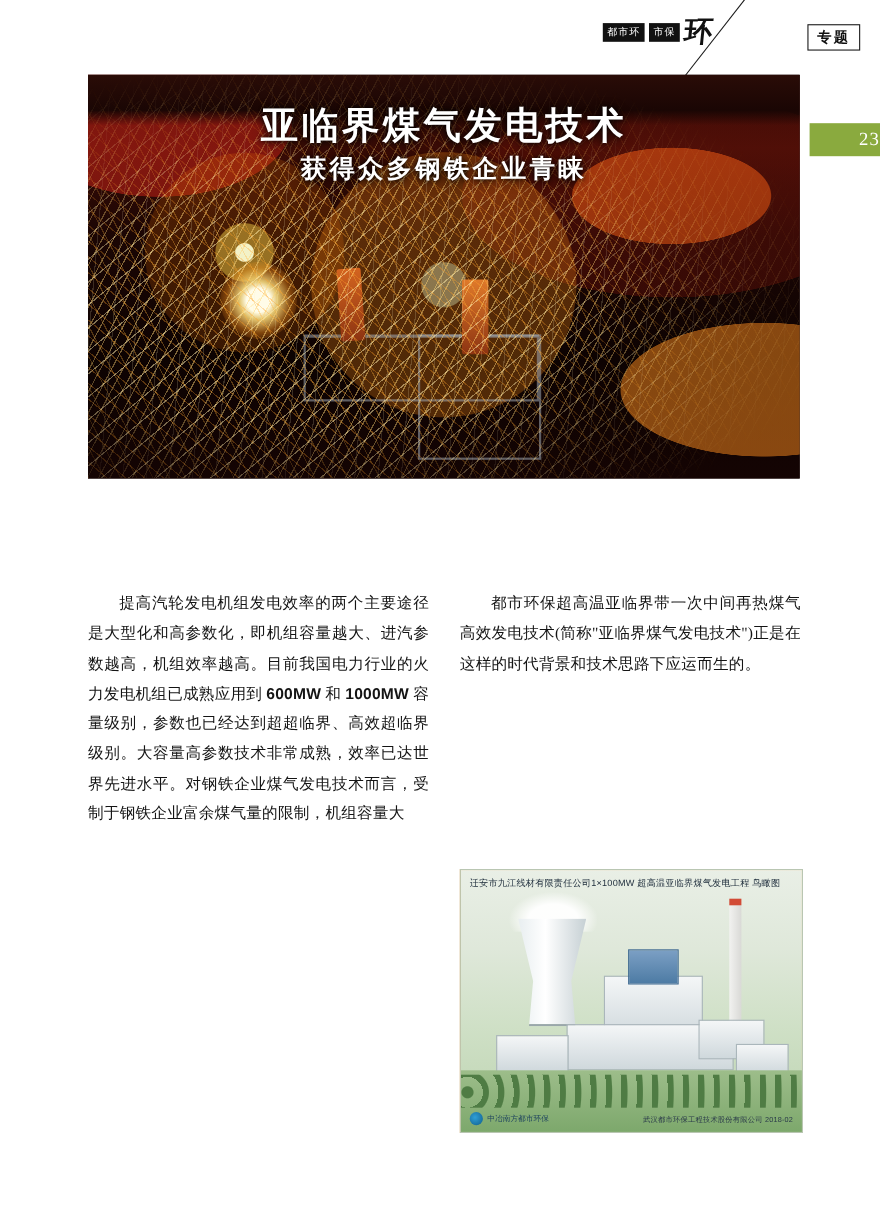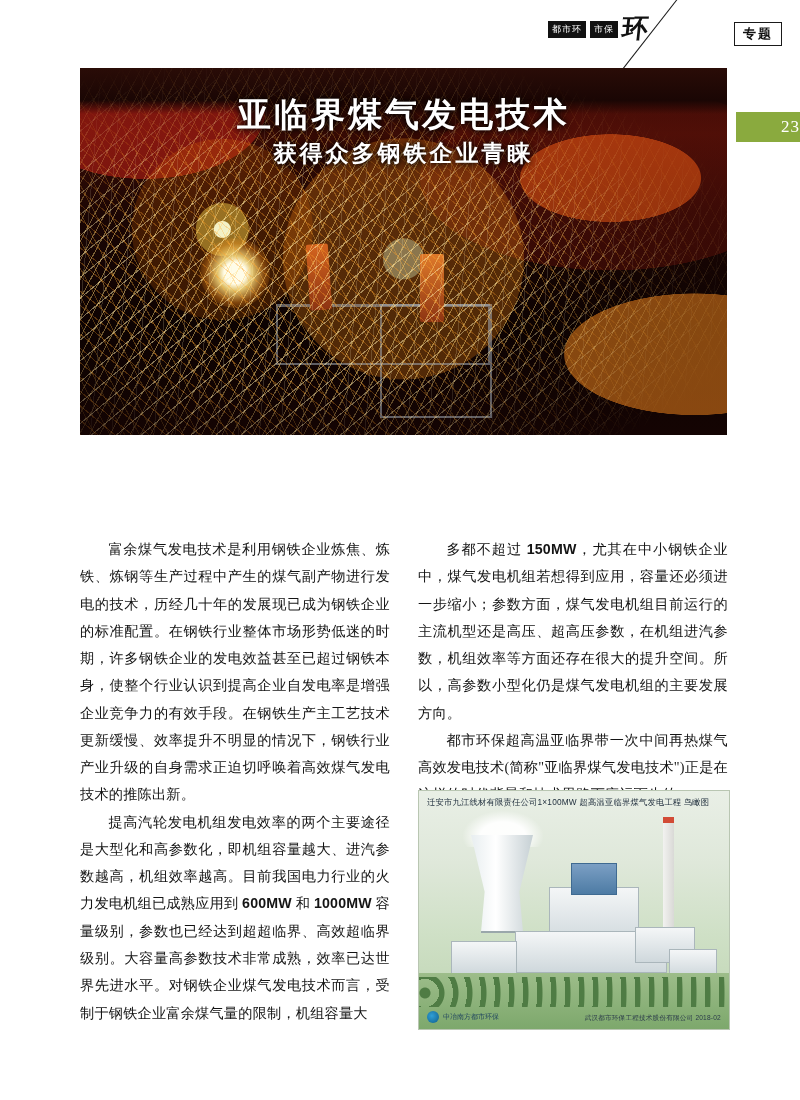--- a/index.html
+++ b/index.html
@@ -239,26 +239,24 @@
   <div class="worker w2"></div>
   <div class="spark-layer"></div>
   <div class="spark-layer2"></div>
   <div class="hero-title">
     <div class="l1">亚临界煤气发电技术</div>
     <div class="l2">获得众多钢铁企业青睐</div>
   </div>
 </div>
 
 <div class="col left">
-  <p>富余煤气发电技术是利用钢铁企业炼焦、炼铁、炼钢等生产过程中产生的煤气副产物进行发电的技术，历经几十年的发展现已成为钢铁企业的标准配置。在钢铁行业整体市场形势低迷的时期，许多钢铁企业的发电效益甚至已超过钢铁本身，使整个行业认识到提高企业自发电率是增强企业竞争力的有效手段。在钢铁生产主工艺技术更新缓慢、效率提升不明显的情况下，钢铁行业产业升级的自身需求正迫切呼唤着高效煤气发电技术的推陈出新。</p>
   <p>提高汽轮发电机组发电效率的两个主要途径是大型化和高参数化，即机组容量越大、进汽参数越高，机组效率越高。目前我国电力行业的火力发电机组已成熟应用到 <b>600MW</b> 和 <b>1000MW</b> 容量级别，参数也已经达到超超临界、高效超临界级别。大容量高参数技术非常成熟，效率已达世界先进水平。对钢铁企业煤气发电技术而言，受制于钢铁企业富余煤气量的限制，机组容量大</p>
 </div>
 
 <div class="col right">
-  <p>多都不超过 <b>150MW</b>，尤其在中小钢铁企业中，煤气发电机组若想得到应用，容量还必须进一步缩小；参数方面，煤气发电机组目前运行的主流机型还是高压、超高压参数，在机组进汽参数，机组效率等方面还存在很大的提升空间。所以，高参数小型化仍是煤气发电机组的主要发展方向。</p>
   <p>都市环保超高温亚临界带一次中间再热煤气高效发电技术(简称"亚临界煤气发电技术")正是在这样的时代背景和技术思路下应运而生的。</p>
 </div>
 
 <div class="figure">
   <div class="fig-sky"></div>
   <div class="steam"></div>
   <div class="tower"></div>
   <div class="stack"></div>
   <div class="bldg b1"></div>
   <div class="bldg b2"></div>

